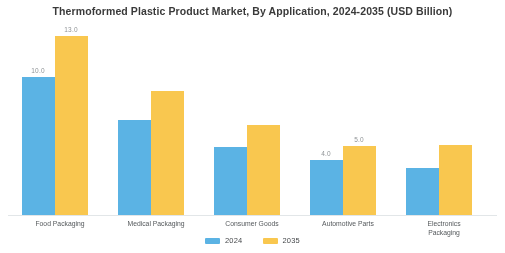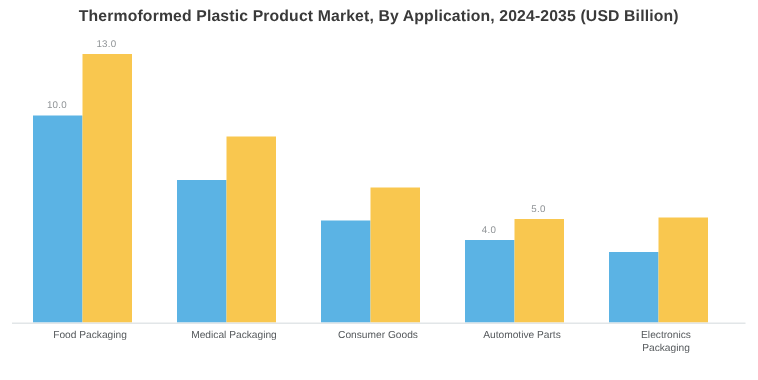--- a/index.html
+++ b/index.html
@@ -142,19 +142,29 @@
         <div class="bar-label s2035" style="bottom: 71.9286px;">5.0</div>
       </div>
       <div class="group" style="left: 396px; width: 96px;">
         <div class="bar s2024" title="Electronics Packaging 2024: 3.4" style="height: 46.8714px;"></div>
         <div class="bar s2035" title="Electronics Packaging 2035: 5.1" style="height: 70.3071px;"></div>
       </div>
     </div>
 
   <div id="axis-line"></div>
 
+  <div id="legend">
+    <div class="legend-entry">
+      <span class="legend-swatch s2024"></span>
+      <span class="legend-text">2024</span>
+    </div>
+    <div class="legend-entry">
+      <span class="legend-swatch s2035"></span>
+      <span class="legend-text">2035</span>
+    </div>
+  </div>
 
 <div class="cat-label" style="left: 12px;">Food Packaging</div>
     <div class="cat-label" style="left: 108px;">Medical Packaging</div>
     <div class="cat-label" style="left: 204px;">Consumer Goods</div>
     <div class="cat-label" style="left: 300px;">Automotive Parts</div>
     <div class="cat-label" style="left: 396px;">Electronics<br><span>Packaging</span></div>
   </div>
 
 </body></html>

